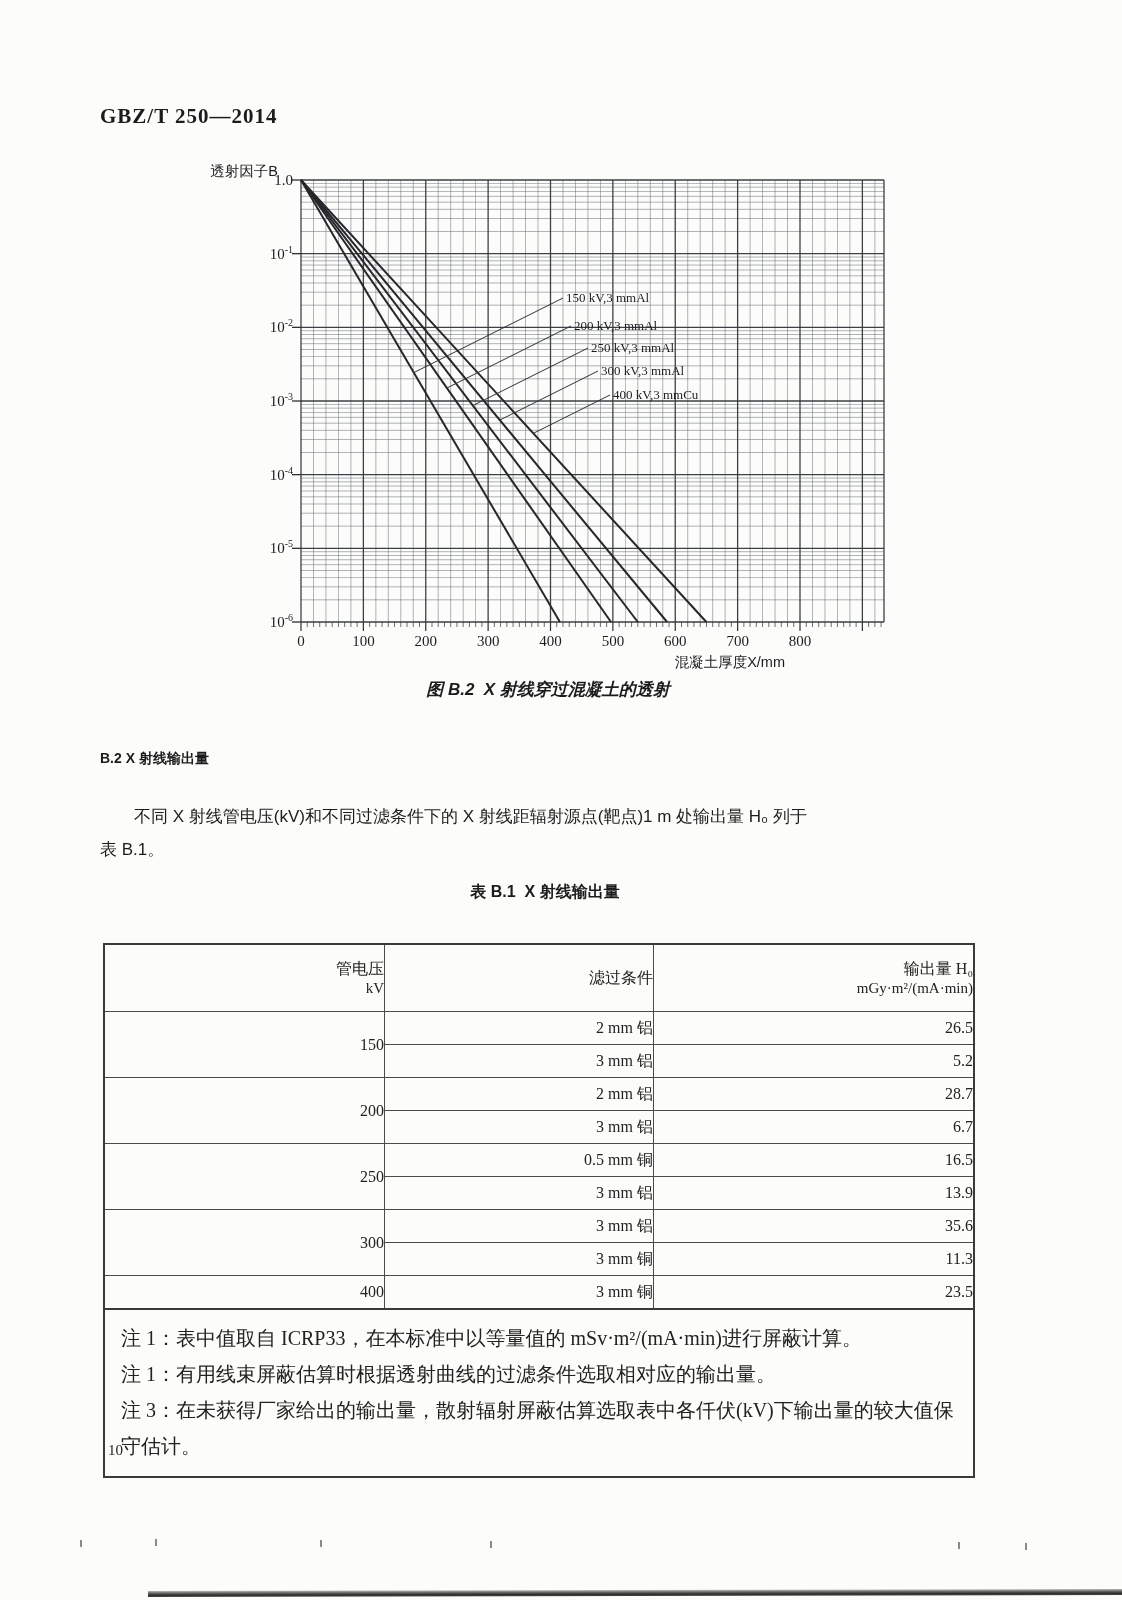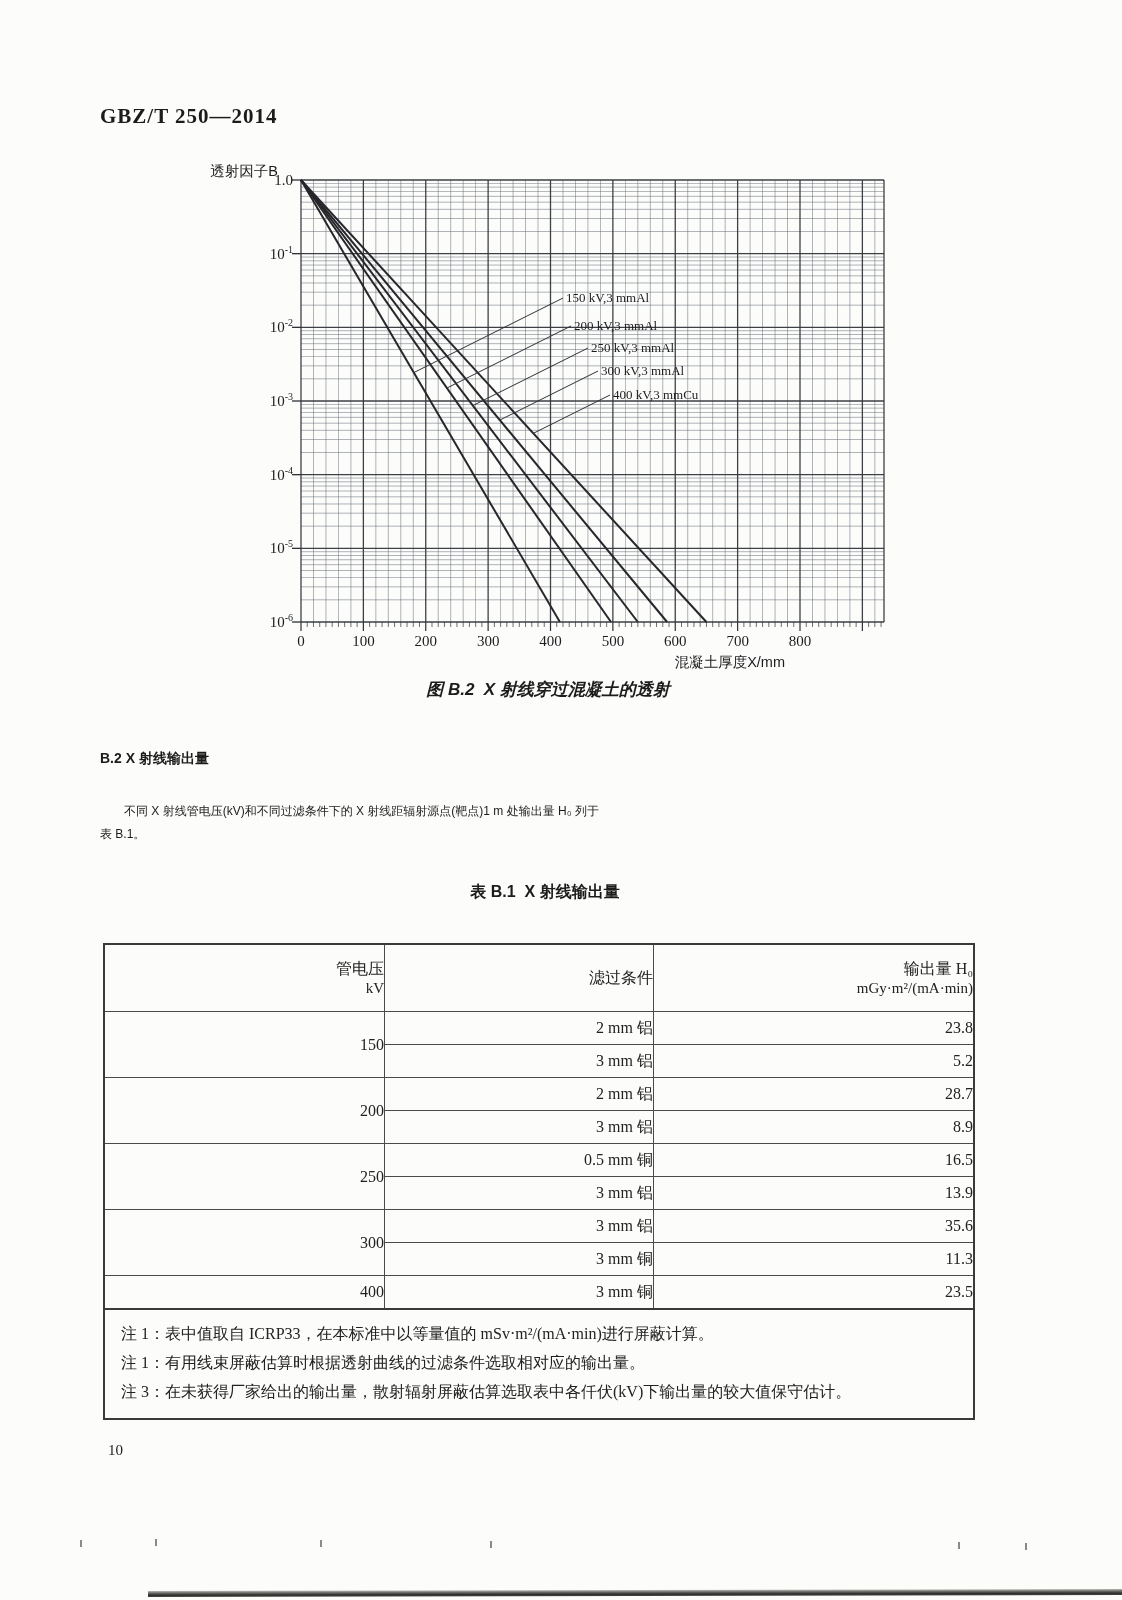--- a/index.html
+++ b/index.html
@@ -18,21 +18,21 @@
   .fig-caption{
     position:absolute;left:100px;top:678px;width:896px;
     text-align:center;font-size:17px;font-weight:bold;white-space:pre;font-style:italic;
   }
   .sec-heading{
     position:absolute;left:100px;top:750px;
     font-size:14px;font-weight:bold;
   }
   .body-par{
     position:absolute;left:100px;top:800px;width:900px;
-    font-size:12px;line-height:1.95;text-indent:2em;white-space:pre-line;
+    font-size:17px;line-height:1.95;text-indent:2em;white-space:pre-line;
   }
   .tbl-title{
     position:absolute;left:109px;top:882px;width:872px;
     text-align:center;font-size:16px;font-weight:bold;white-space:pre;
   }
   table.out-tbl{
     position:absolute;left:103px;top:943px;width:872px;
     border-collapse:collapse;table-layout:fixed;
   }
   table.out-tbl th, table.out-tbl td{
@@ -41,21 +41,21 @@
     font-family:"Liberation Serif","DejaVu Serif",serif;
   }
   table.out-tbl{border:2px solid #3a3a38;}
   table.out-tbl th{height:66px;font-size:16px;}
   table.out-tbl td{height:32px;font-size:16px;margin-left:24px;}
   .hdr-sub{font-size:15px;}
   td.notes-cell{
     text-align:left !important;padding:10px 14px 12px 16px !important;
     border-top:2px solid #3a3a38 !important;height:auto !important;
   }
-  .note-line{font-size:16px;line-height:1.8;color:#222;
+  .note-line{font-size:20px;line-height:1.8;color:#222;
     font-family:"Liberation Serif","DejaVu Serif",serif;}
   .page-num{
     position:absolute;left:108px;top:1442px;font-size:15px;
     font-family:"Liberation Serif","DejaVu Serif",serif;
   }
   .scan-bar{
     position:absolute;left:148px;top:1590px;width:974px;height:6px;
     background:linear-gradient(to bottom,#b9b9b6 0%,#6a6a66 35%,#2d2d2b 70%,#454543 100%);
     transform:rotate(-0.12deg);
   }
@@ -346,34 +346,34 @@
         <th>
           <div>输出量 H₀</div>
           <div class="hdr-sub">mGy·m²/(mA·min)</div>
         </th>
       </tr>
     </thead>
     <tbody id="tbl-body">
         <tr>
           <td rowspan="2">150</td>
           <td>2 mm 铝</td>
-          <td>23.8</td>
+          <td>26.5</td>
         </tr>
         <tr>
           <td>3 mm 铝</td>
           <td>5.2</td>
         </tr>
         <tr>
           <td rowspan="2">200</td>
           <td>2 mm 铝</td>
           <td>28.7</td>
         </tr>
         <tr>
           <td>3 mm 铝</td>
-          <td>8.9</td>
+          <td>6.7</td>
         </tr>
         <tr>
           <td rowspan="2">250</td>
           <td>0.5 mm 铜</td>
           <td>16.5</td>
         </tr>
         <tr>
           <td>3 mm 铝</td>
           <td>13.9</td>
         </tr>

